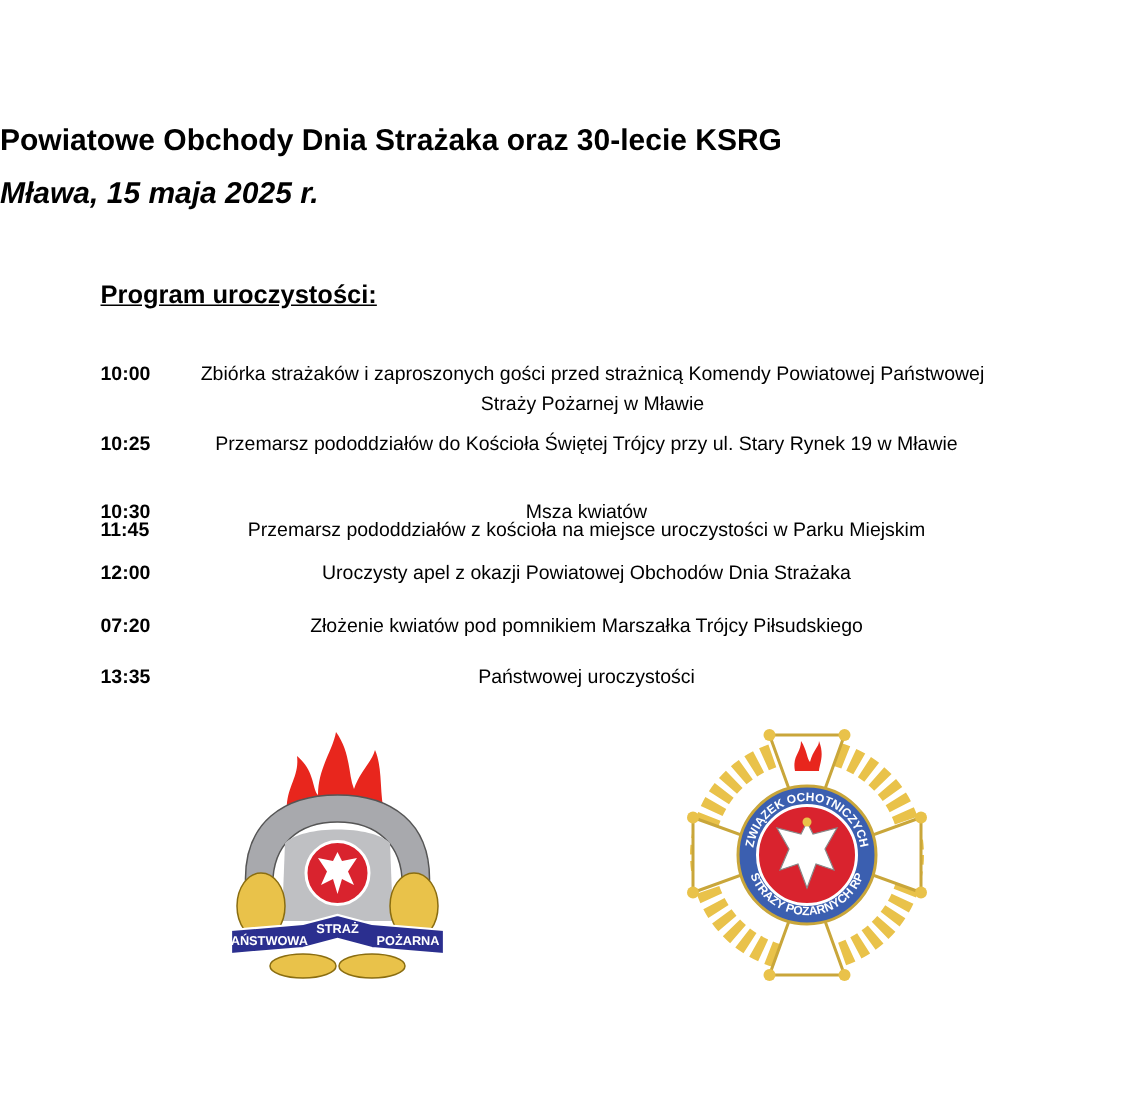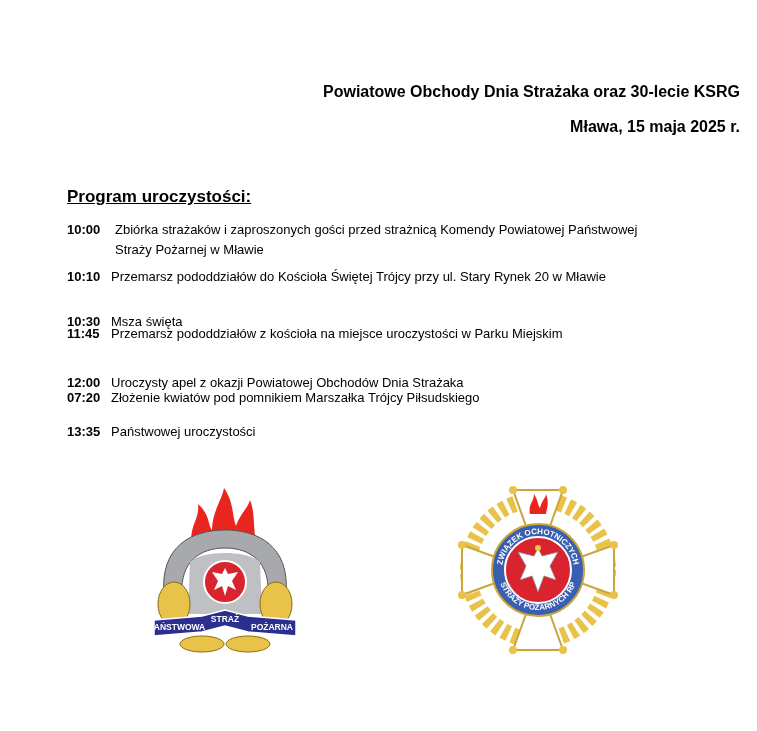--- a/index.html
+++ b/index.html
@@ -1,53 +1,53 @@
 <!DOCTYPE html>
 <html><head>
 <meta charset="utf-8">
 <style>
   html, body { margin: 0; padding: 0; background: #ffffff; }
   body { width: 757px; height: 731px; position: relative; overflow: hidden;
          font-family: "Liberation Sans", "DejaVu Sans", sans-serif; color: #000; }
-  .title { position: absolute; left: 0; width: 740px; text-align: right; font-weight: bold; font-size: 16px; }
+  .title { position: absolute; left: 0; width: 740px; text-align: left; font-weight: bold; font-size: 20px; }
   #t1 { top: 83px; }
-  #t2 { top: 118px; }
+  #t2 { top: 118px; font-style: italic; }
   .heading { position: absolute; left: 67px; top: 187px; font-size: 17px; font-weight: bold; text-decoration: underline; }
-  .row { position: absolute; left: 67px; font-size: 13px; line-height: 20px; display: flex; }
+  .row { position: absolute; left: 67px; font-size: 13px; line-height: 20px; display: flex; margin-top: 19px; }
   .row .time { font-weight: bold; width: 44px; flex: none; }
-  .row .desc { width: 560px; }
+  .row .desc { width: 560px; text-align: center; }
   .logo { position: absolute; }
   #logo-psp { left: 152px; top: 486px; width: 146px; height: 170px; }
   #logo-zosp { left: 458px; top: 486px; width: 160px; height: 168px; }
 </style>
 </head>
 <body>
 
 <div id="t1" class="title">Powiatowe Obchody Dnia Strażaka oraz 30-lecie KSRG</div>
 <div id="t2" class="title">Mława, 15 maja 2025 r.</div>
 
 <div class="heading">Program uroczystości:</div>
 
 <div class="row" style="top:220px">
   <span class="time">10:00</span>
   <span class="desc" style="padding-left:4px">Zbiórka strażaków i zaproszonych gości przed strażnicą Komendy Powiatowej Państwowej Straży Pożarnej w Mławie</span>
 </div>
 <div class="row" style="top:267px">
-  <span class="time">10:10</span>
-  <span class="desc">Przemarsz pododdziałów do Kościoła Świętej Trójcy przy ul. Stary Rynek 20 w Mławie</span>
+  <span class="time">10:25</span>
+  <span class="desc">Przemarsz pododdziałów do Kościoła Świętej Trójcy przy ul. Stary Rynek 19 w Mławie</span>
 </div>
 <div class="row" style="top:312px">
   <span class="time">10:30</span>
-  <span class="desc">Msza święta</span>
+  <span class="desc">Msza kwiatów</span>
 </div>
 <div class="row" style="top:324px">
   <span class="time">11:45</span>
   <span class="desc">Przemarsz pododdziałów z kościoła na miejsce uroczystości w Parku Miejskim</span>
 </div>
-<div class="row" style="top:373px">
+<div class="row" style="top:353px">
   <span class="time">12:00</span>
   <span class="desc">Uroczysty apel z okazji Powiatowej Obchodów Dnia Strażaka</span>
 </div>
 <div class="row" style="top:388px">
   <span class="time">07:20</span>
   <span class="desc">Złożenie kwiatów pod pomnikiem Marszałka Trójcy Piłsudskiego</span>
 </div>
 <div class="row" style="top:422px">
   <span class="time">13:35</span>
   <span class="desc">Państwowej uroczystości</span>

